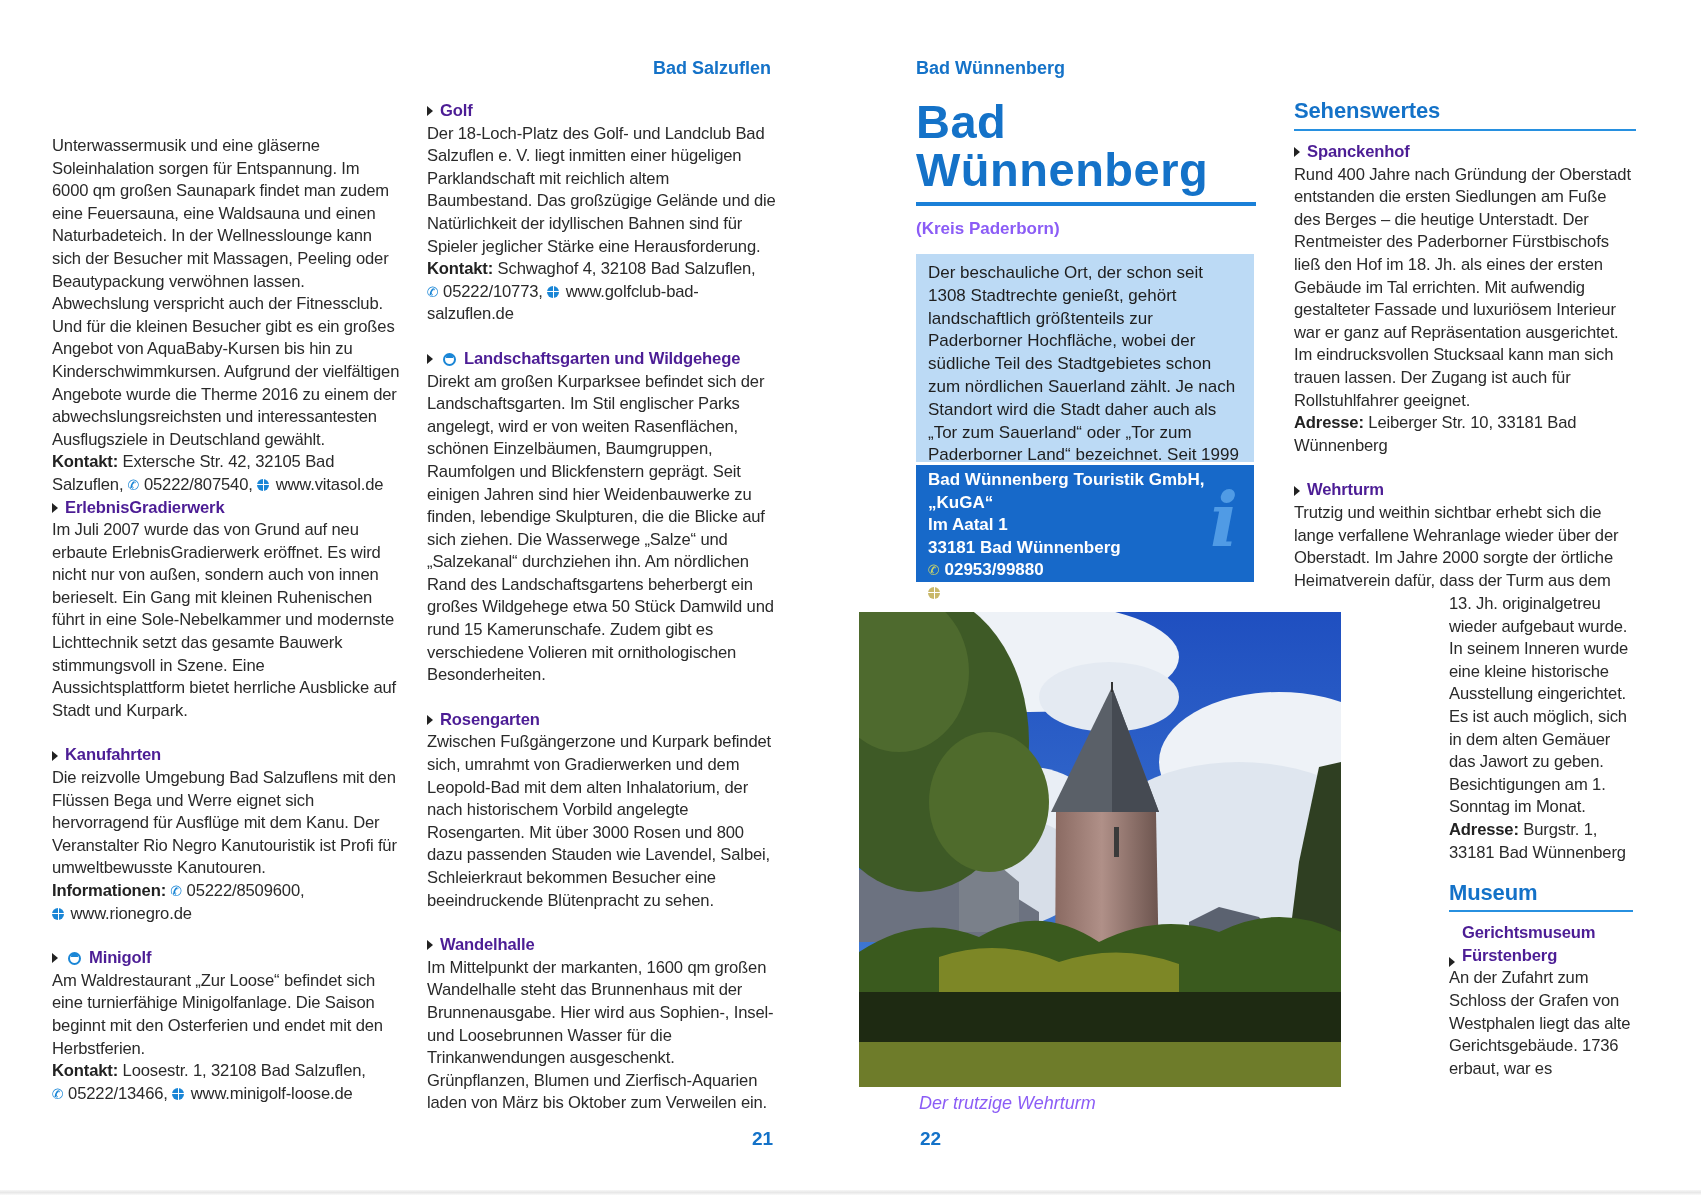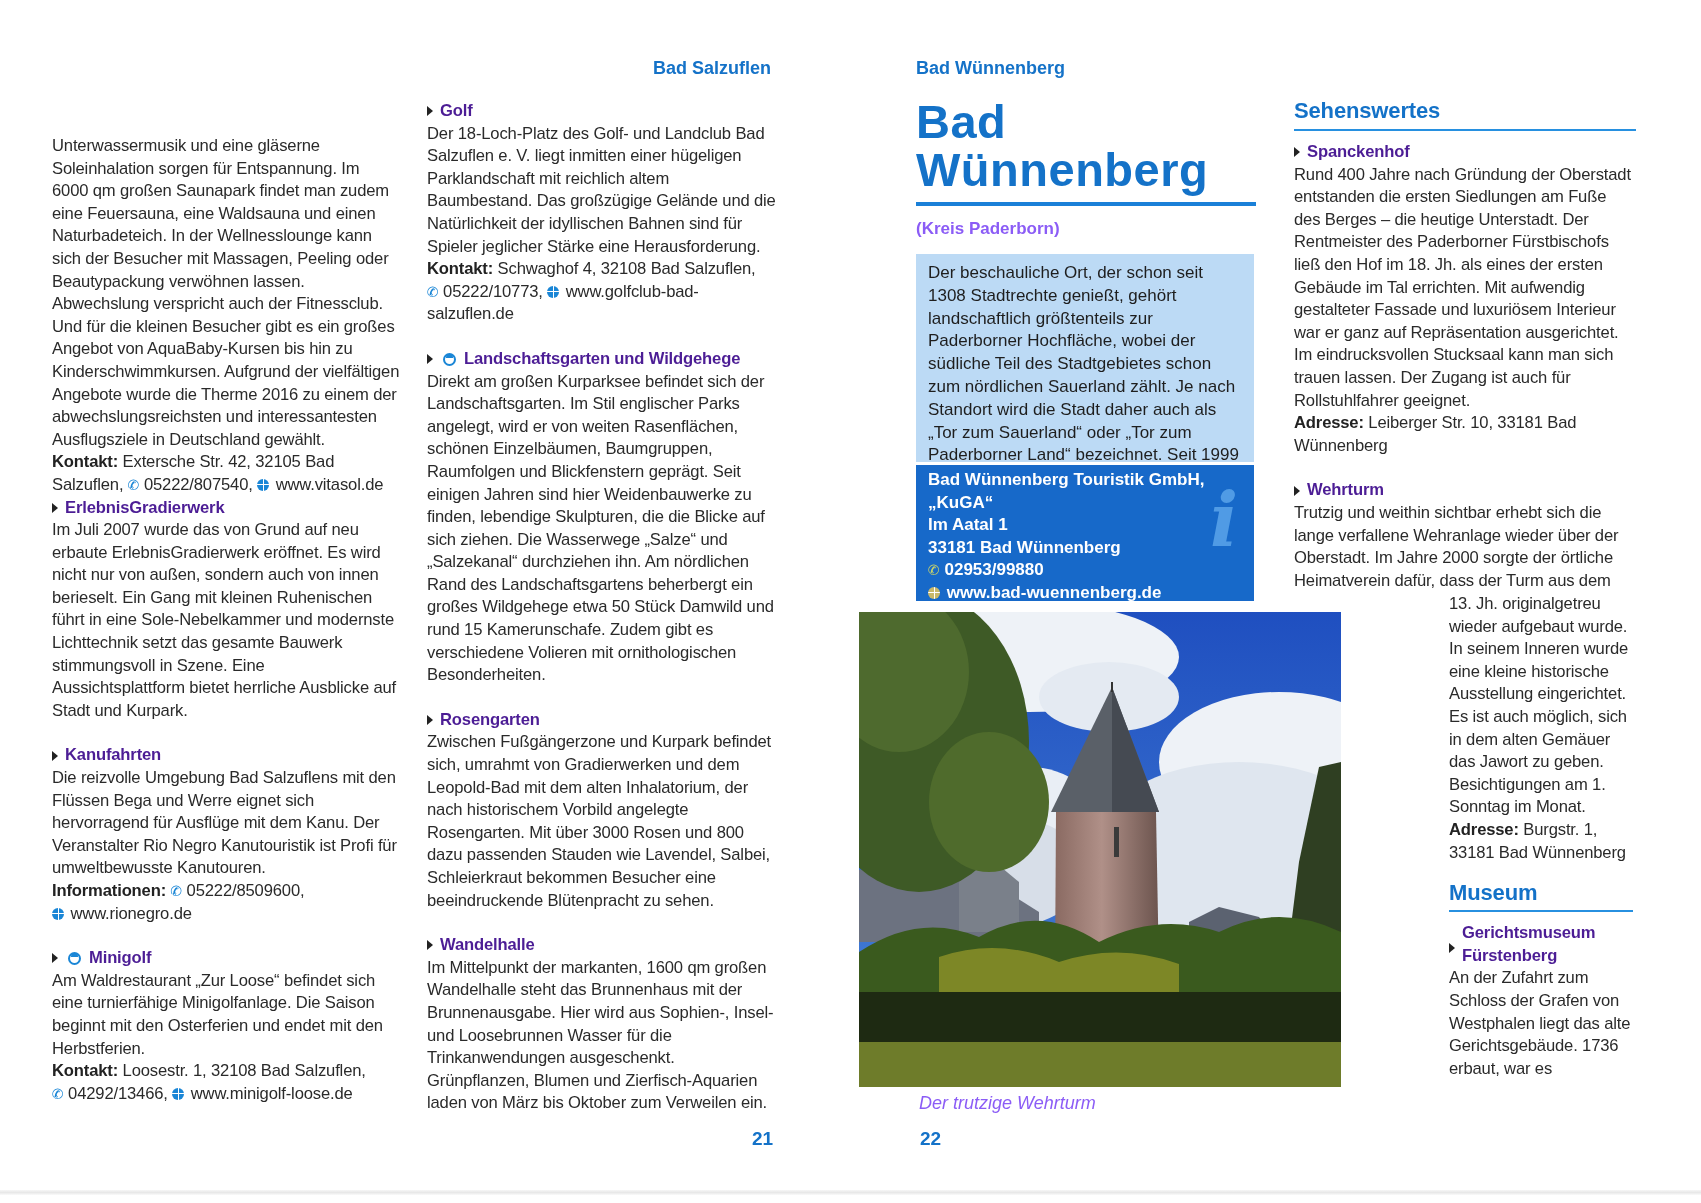--- a/index.html
+++ b/index.html
@@ -73,21 +73,21 @@
     <div class="h">
         <span class="tri"></span>
         <span class="kid"></span>
         <span>Minigolf</span>
       </div>
     <p>Am Waldrestaurant „Zur Loose“ befindet sich eine turnierfähige Minigolfanlage. Die Saison beginnt mit den Osterferien und endet mit den Herbstferien.</p>
     <p>
       <b class="lbl">Kontakt:</b>
       <span>Loosestr. 1, 32108 Bad Salzuflen,</span><br>
       <span class="ic-phone">✆</span>
-      <span>04292/13466,</span>
+      <span>05222/13466,</span>
       <span class="ic-globe"></span>
       <span>www.minigolf-loose.de</span>
     </p>
   </div>
 </div>
 
 <div class="col" style="left:427px;top:100px;width:350px;">
   <div class="blk">
     <div class="h">
         <span class="tri"></span>
@@ -140,21 +140,21 @@
     <div>Wünnenberg</div>
   </div>
   <div class="rule" style="margin-top:8px;"></div>
   <div style="font-weight:bold;font-size:17px;margin-top:13px;color:#8b5cf6;">(Kreis Paderborn)</div>
 </div>
 
 <div class="abs intro" style="left:916px;top:254px;width:338px;height:208px;">
   <span>Der beschauliche Ort, der schon seit 1308 Stadtrechte genießt, gehört landschaftlich größtenteils zur Paderborner Hochfläche, wobei der südliche Teil des Stadtgebietes schon zum nördlichen Sauerland zählt. Je nach Standort wird die Stadt daher auch als „Tor zum Sauerland“ oder „Tor zum Paderborner Land“ bezeichnet. Seit 1999 darf sich Wünnenberg Kneipp-Heilbad nennen.</span>
 </div>
 
-<div class="abs infobox" style="left:916px;top:465px;width:338px;height:136px;">
+<div class="abs infobox" style="left:916px;top:465px;width:338px;height:117px;">
   <div>Bad Wünnenberg Touristik GmbH, „KuGA“</div>
   <div>Im Aatal 1</div>
   <div>33181 Bad Wünnenberg</div>
   <div><span style="color:#c9d36a;font-size:14px;">✆</span> <span>02953/99880</span></div>
   <div><span class="ic-globe" style="background-color:#c9b86a;"></span> <span>www.bad-wuennenberg.de</span></div>
   <div class="info-i">i</div>
 </div>
 
 <div class="abs photo" style="left:859px;top:612px;width:482px;height:475px;">
   <svg width="482" height="475" viewBox="0 0 482 475">
@@ -235,21 +235,21 @@
   <p>13. Jh. originalgetreu wieder aufgebaut wurde. In seinem Inneren wurde eine kleine historische Ausstellung eingerichtet. Es ist auch möglich, sich in dem alten Gemäuer das Jawort zu geben. Besichtigungen am 1. Sonntag im Monat.</p>
   <p>
     <b class="lbl">Adresse:</b>
     <span>Burgstr. 1, 33181 Bad Wünnenberg</span>
   </p>
 
   <div class="sect" style="margin-top:18px;">Museum</div>
   <div class="rule-thin" style="margin:5px 0 10px 0;width:184px;"></div>
 
   <div>
-    <div class="h" style="align-items:center;">
+    <div class="h" style="align-items:flex-end;">
         <span class="tri" style="margin-top:6px;"></span>
         <span>Gerichtsmuseum Fürstenberg</span>
       </div>
     <p>An der Zufahrt zum Schloss der Grafen von Westphalen liegt das alte Gerichtsgebäude. 1736 erbaut, war es</p>
   </div>
 </div>
 
 <div class="shadowline"></div>
 
 </body></html>

